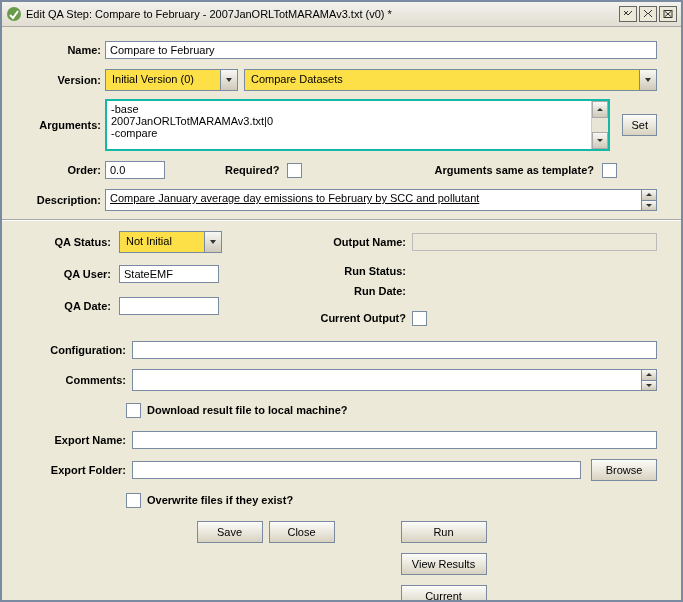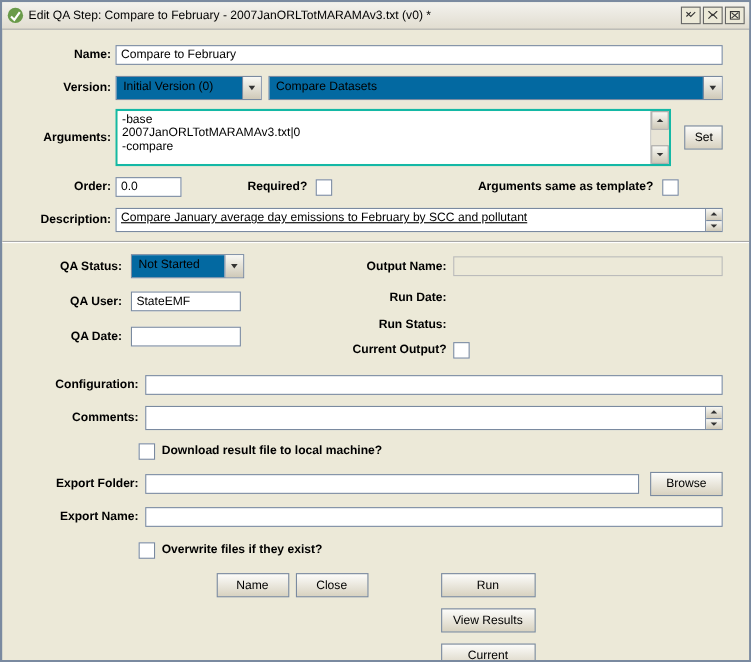--- a/index.html
+++ b/index.html
@@ -90,21 +90,21 @@
   .combo {
     display: inline-flex;
     align-items: stretch;
     border: 1px solid #7a8aa0;
     background: #fff;
     height: 22px;
     box-sizing: border-box;
   }
   .combo-text {
     padding: 3px 6px;
-    background: #0369a1;
+    background: #fde047;
     font-size: 11px;
   }
   .combo-btn {
     width: 16px;
     background: linear-gradient(#f8f8f4, #cfc9b8);
     border-left: 1px solid #7a8aa0;
     display: flex;
     align-items: center;
     justify-content: center;
   }
@@ -369,45 +369,45 @@
       </div>
     </div>
 
     <div class="hr"></div>
 
     <div class="two-col">
       <div class="col-left">
         <div class="status-row">
           <div class="status-label-l">QA Status:</div>
           <div class="combo">
-            <span class="combo-text" style="width:72px">Not Started</span>
+            <span class="combo-text" style="width:72px">Not Initial</span>
             <span class="combo-btn">
                 <span class="arrow-down"></span>
               </span>
           </div>
         </div>
         <div class="status-row">
           <div class="status-label-l">QA User:</div>
           <input type="text" class="field" style="width: 100px;" value="StateEMF">
         </div>
         <div class="status-row">
           <div class="status-label-l">QA Date:</div>
           <input type="text" class="field" style="width: 100px;" value="">
         </div>
       </div>
       <div class="col-right">
         <div class="status-row">
           <div class="status-label-r">Output Name:</div>
           <div class="readonly-field"></div>
         </div>
+        <div class="status-row" style="min-height:16px;margin-bottom:4px">
+          <div class="status-label-r">Run Status:</div>
+        </div>
         <div class="status-row" style="min-height:16px;margin-bottom:8px">
           <div class="status-label-r">Run Date:</div>
-        </div>
-        <div class="status-row" style="min-height:16px;margin-bottom:4px">
-          <div class="status-label-r">Run Status:</div>
         </div>
         <div class="status-row">
           <div class="status-label-r">Current Output?</div>
           <span class="checkbox"></span>
         </div>
       </div>
     </div>
 
     <div class="row">
       <div class="label-wide">Configuration:</div>
@@ -429,42 +429,42 @@
       </div>
     </div>
 
     <div class="row">
       <div style="width:100px"></div>
       <span class="checkbox"></span>
       <span style="width:6px"></span>
       <span style="font-weight:bold">Download result file to local machine?</span>
     </div>
 
+    <div class="row">
+      <div class="label-wide">Export Name:</div>
+      <input type="text" class="field" style="flex: 1 1 0%;" value="">
+    </div>
+
     <div class="row" style="margin-top:8px">
       <div class="label-wide">Export Folder:</div>
       <input type="text" class="field" style="flex: 1 1 0%;" value="">
       <div style="width:10px"></div>
       <button class="btn">Browse</button>
     </div>
 
     <div class="row">
-      <div class="label-wide">Export Name:</div>
-      <input type="text" class="field" style="flex: 1 1 0%;" value="">
-    </div>
-
-    <div class="row">
       <div style="width:100px"></div>
       <span class="checkbox"></span>
       <span style="width:6px"></span>
       <span style="font-weight:bold">Overwrite files if they exist?</span>
     </div>
 
     <div class="button-row">
       <div class="button-group-left">
-        <button class="btn">Name</button>
+        <button class="btn">Save</button>
         <button class="btn">Close</button>
       </div>
       <div class="button-group-right">
         <button class="btn">Run</button>
         <button class="btn" style="min-width:86px">View Results</button>
         <button class="btn">Current</button>
         <button class="btn">Refresh</button>
       </div>
     </div>
 

